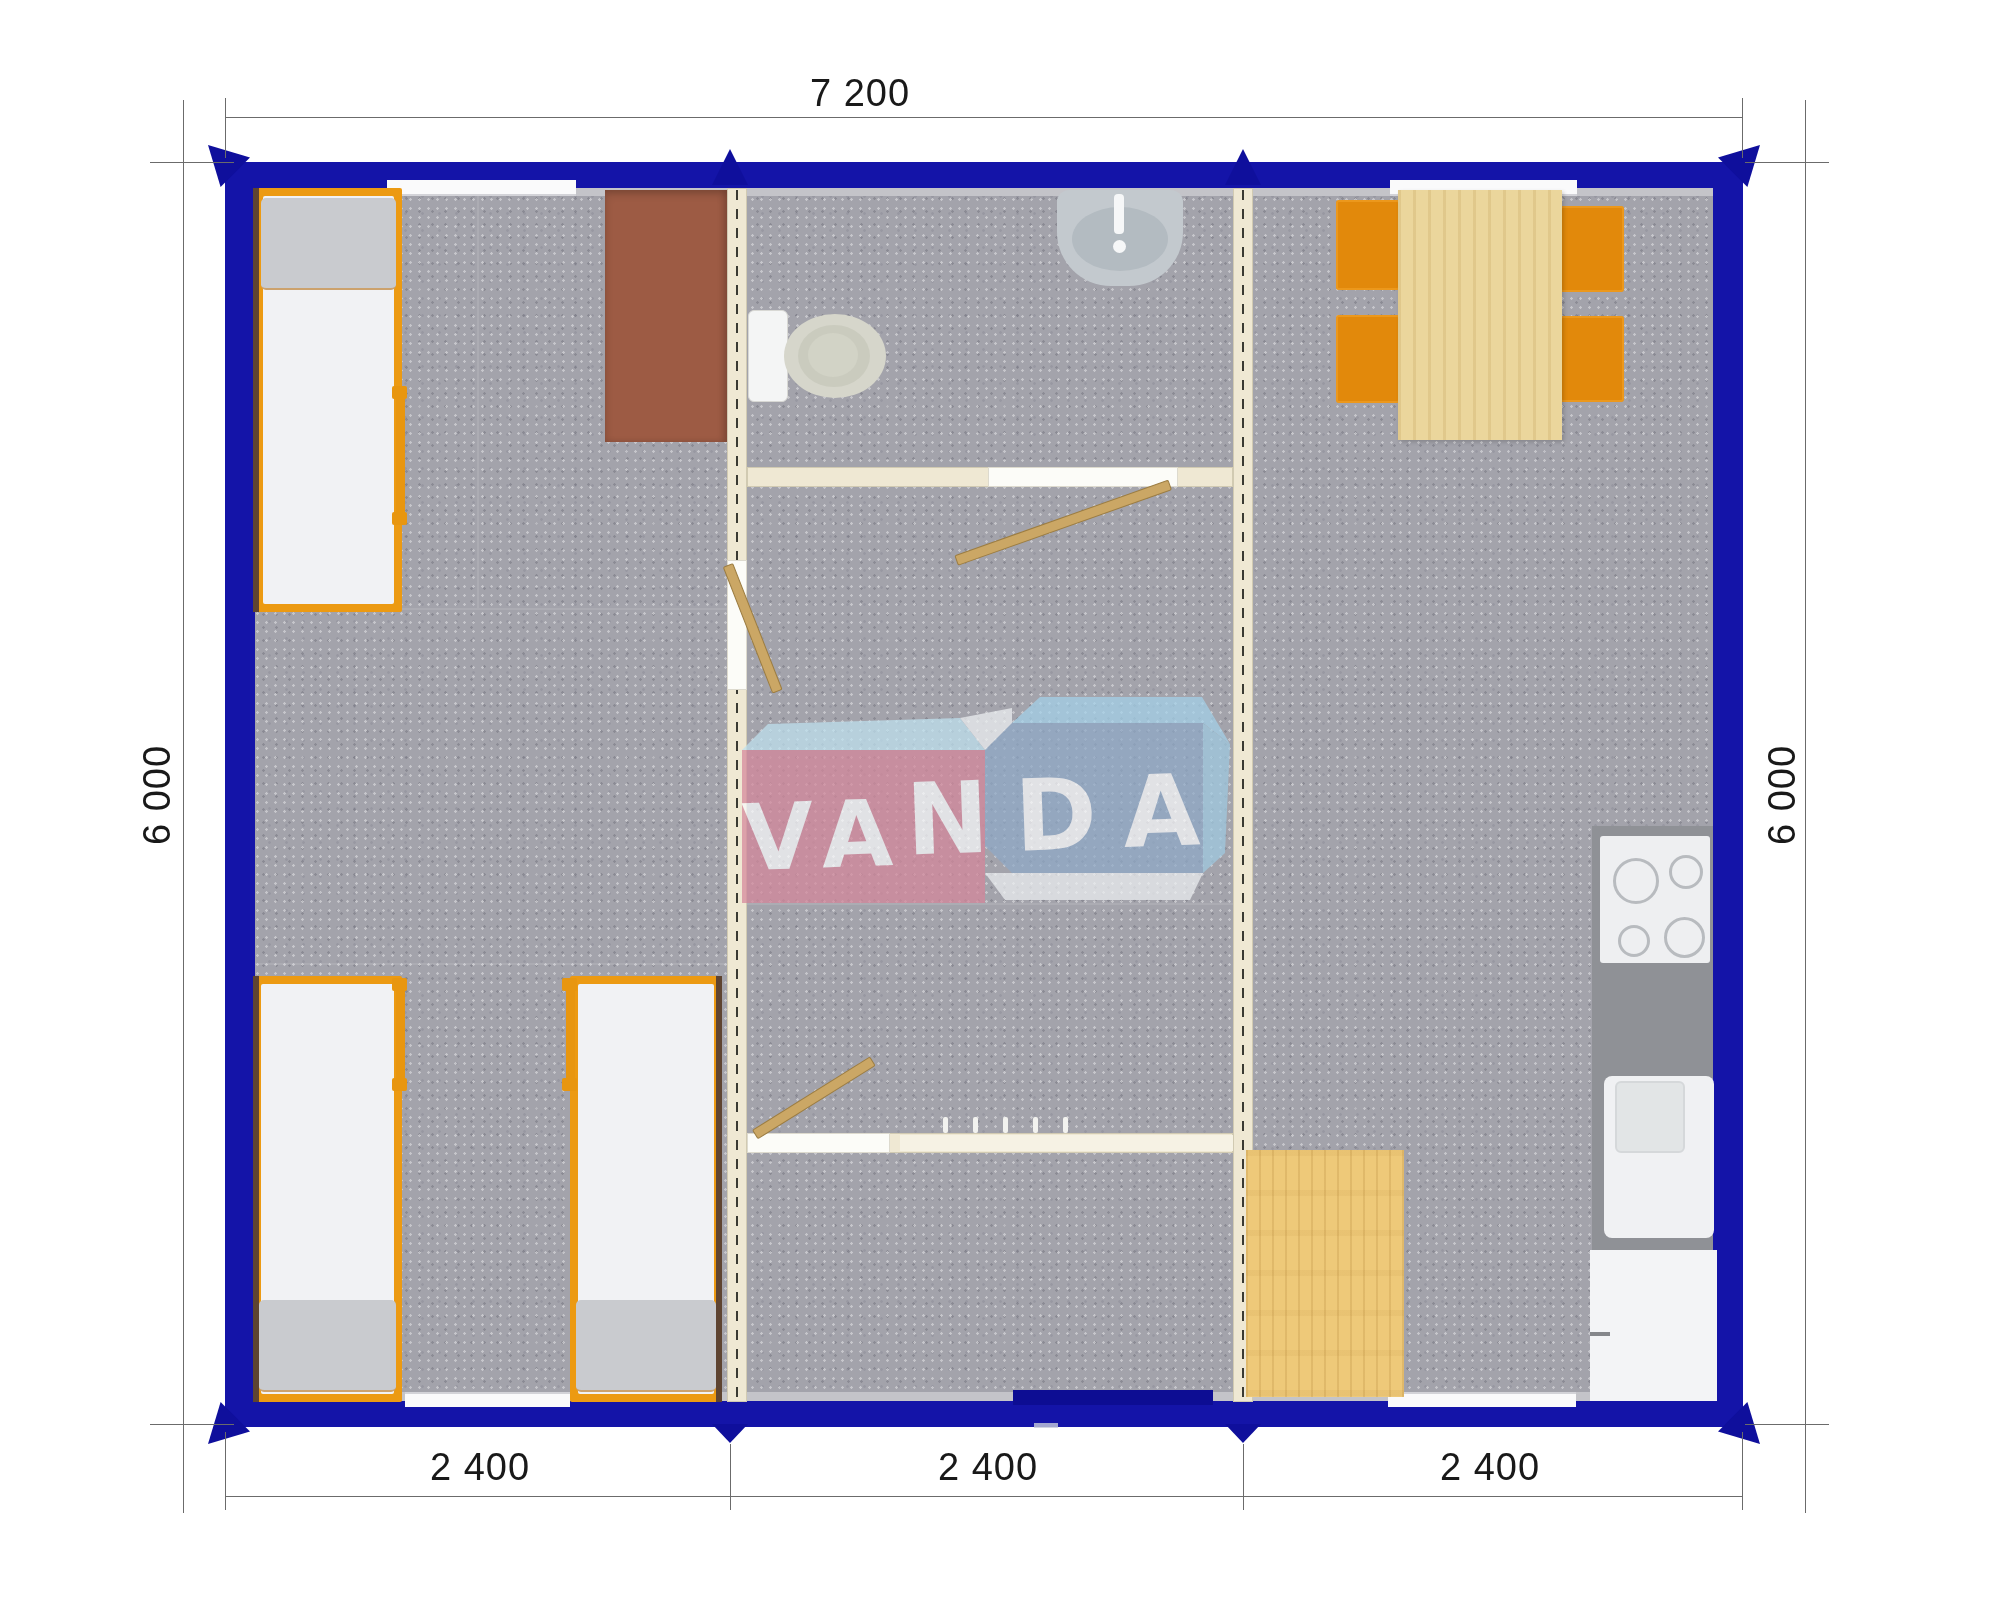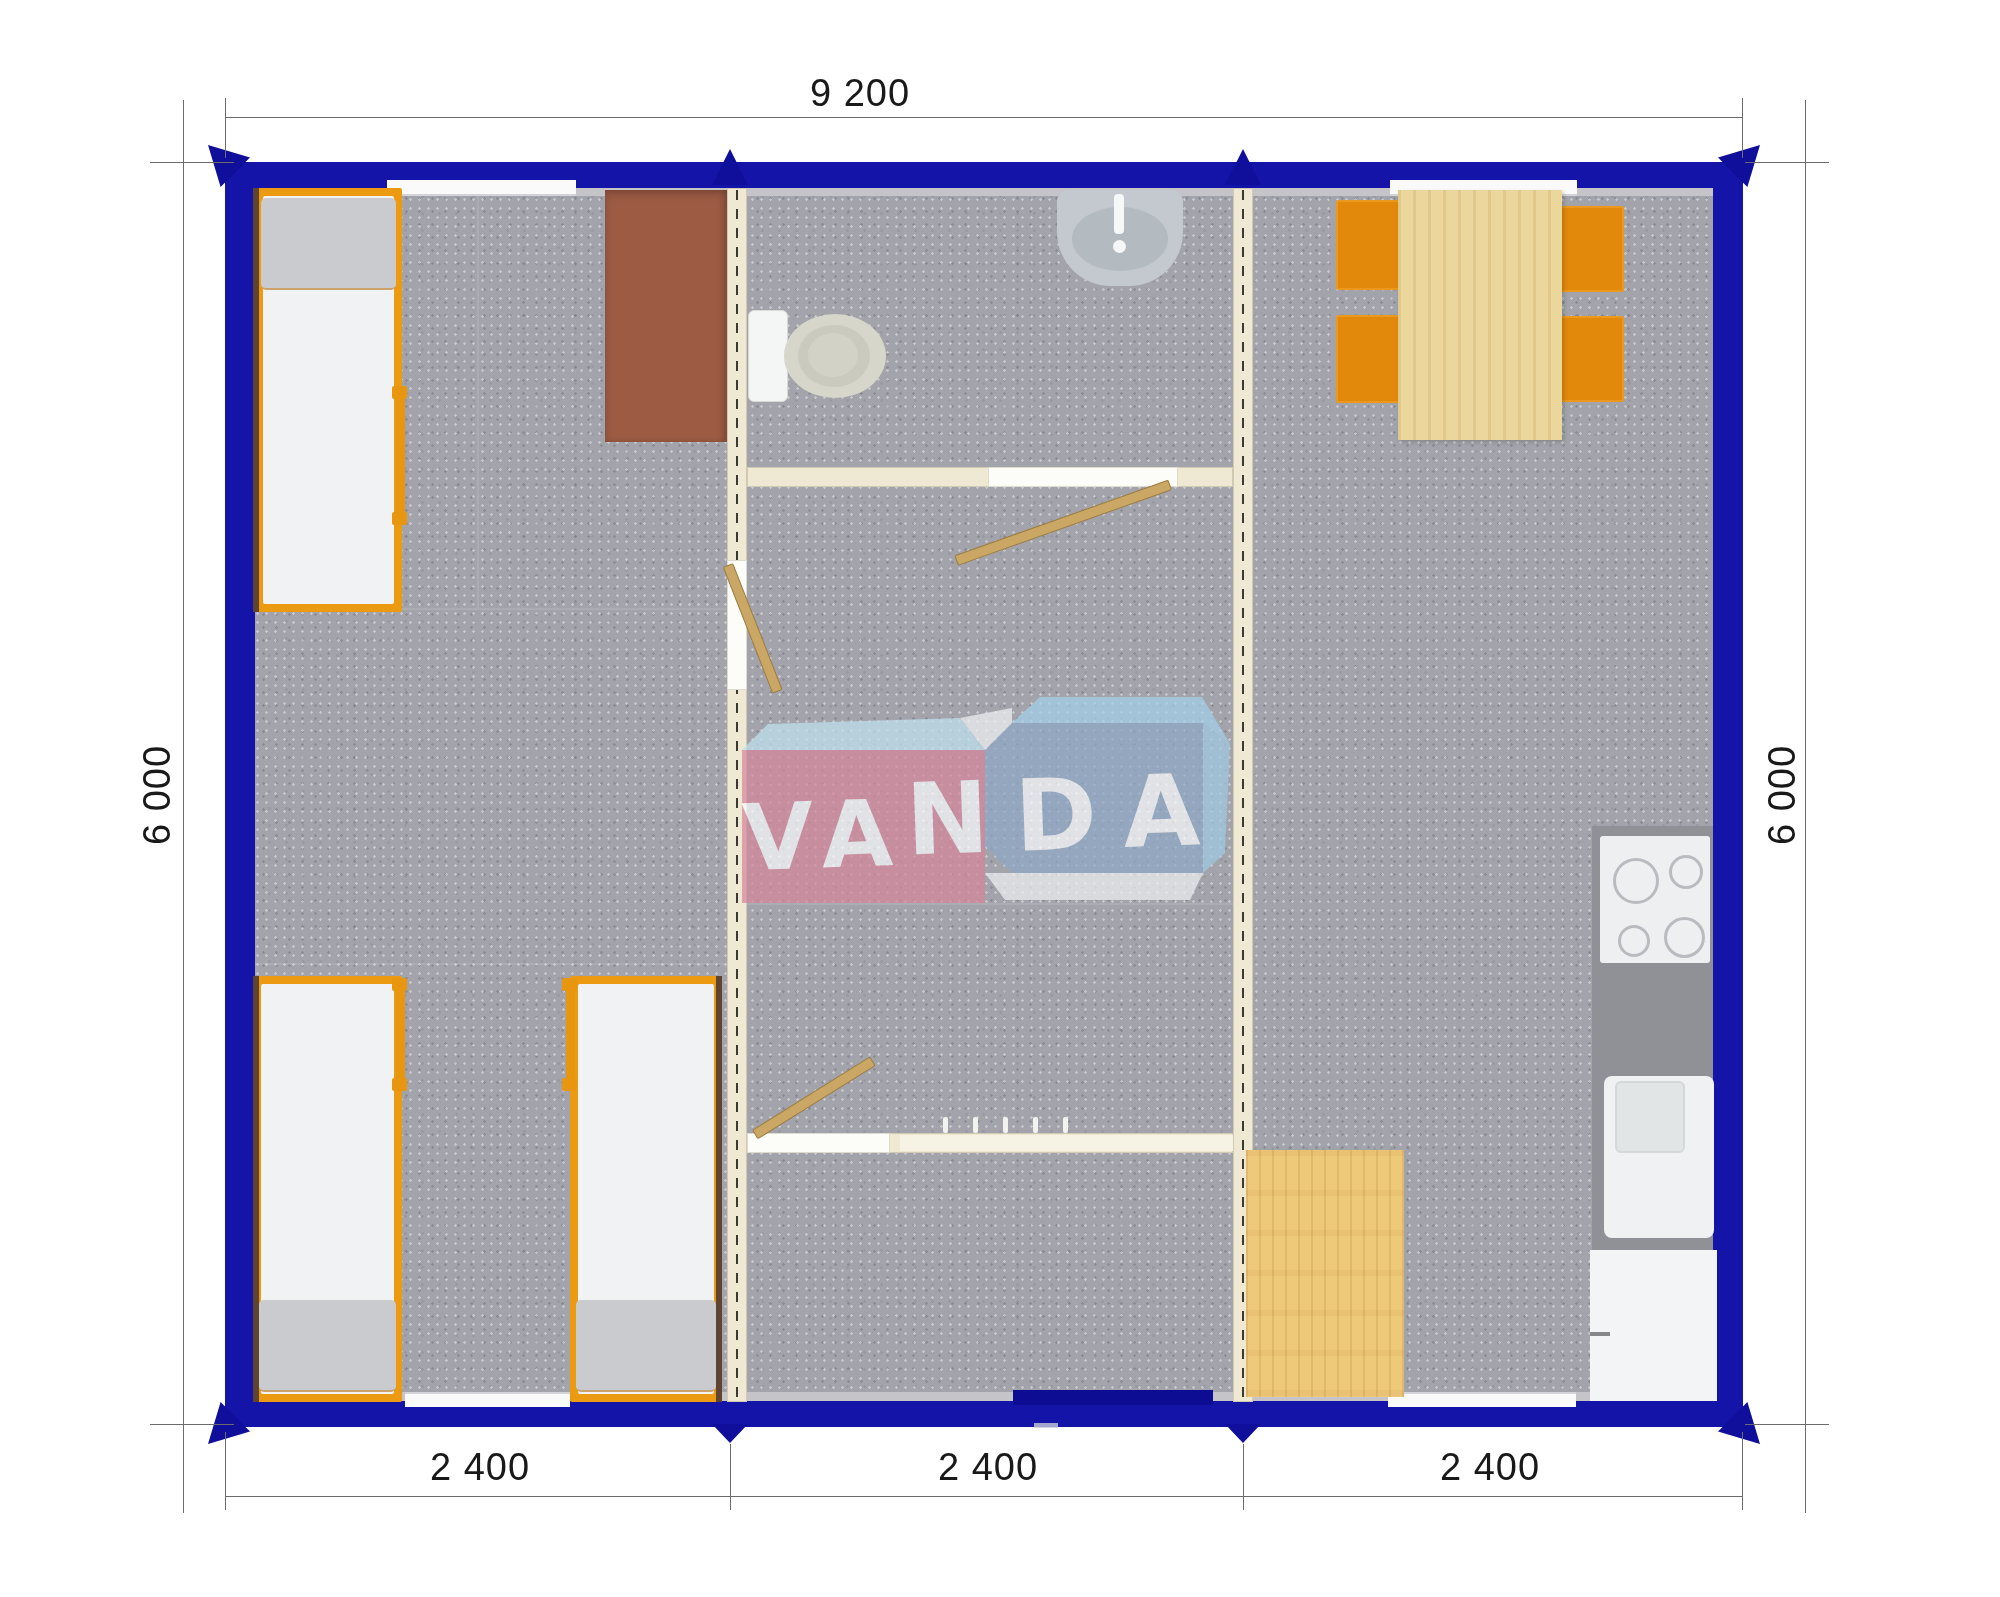--- a/index.html
+++ b/index.html
@@ -195,21 +195,21 @@
     <div class="lshape" style="background:#EDF0F2;clip-path:polygon(265px 195px,483px 195px,470px 222px,285px 222px);"></div>
     <div class="ltext">
       <span class="p1">VA</span>
       <span class="p2">NDA</span>
     </div>
   </div>
 
   <div class="abs dline" style="left:225px;top:117px;width:1518px;height:1px;"></div>
   <div class="abs dline" style="left:225px;top:98px;width:1px;height:60px;"></div>
   <div class="abs dline" style="left:1742px;top:98px;width:1px;height:60px;"></div>
-  <div class="abs dlbl c" style="left:640px;top:72px;width:440px;">9 200</div>
+  <div class="abs dlbl c" style="left:640px;top:72px;width:440px;">7 200</div>
 
   <div class="abs dline" style="left:183px;top:100px;width:1px;height:1413px;"></div>
   <div class="abs dline" style="left:150px;top:162px;width:84px;height:1px;"></div>
   <div class="abs dline" style="left:150px;top:1424px;width:84px;height:1px;"></div>
   <div class="dlbl vlbl" style="left:157px;top:795px;">6 000</div>
 
   <div class="abs dline" style="left:1805px;top:100px;width:1px;height:1413px;"></div>
   <div class="abs dline" style="left:1745px;top:162px;width:84px;height:1px;"></div>
   <div class="abs dline" style="left:1745px;top:1424px;width:84px;height:1px;"></div>
   <div class="dlbl vlbl" style="left:1782px;top:795px;">6 000</div>

